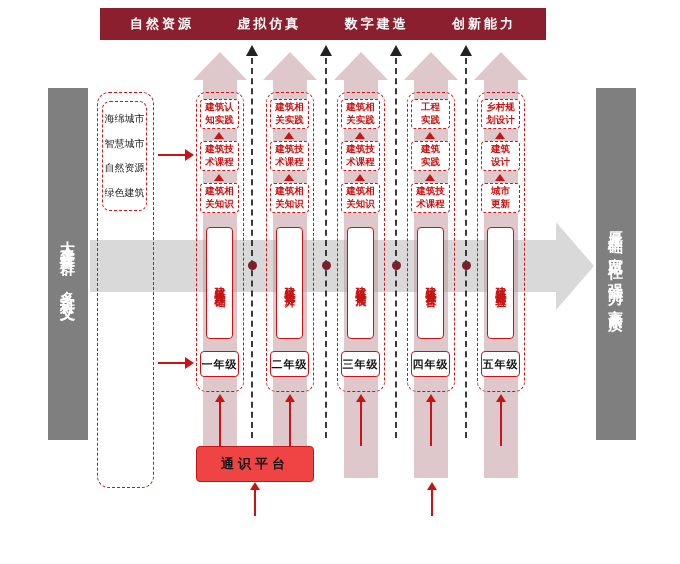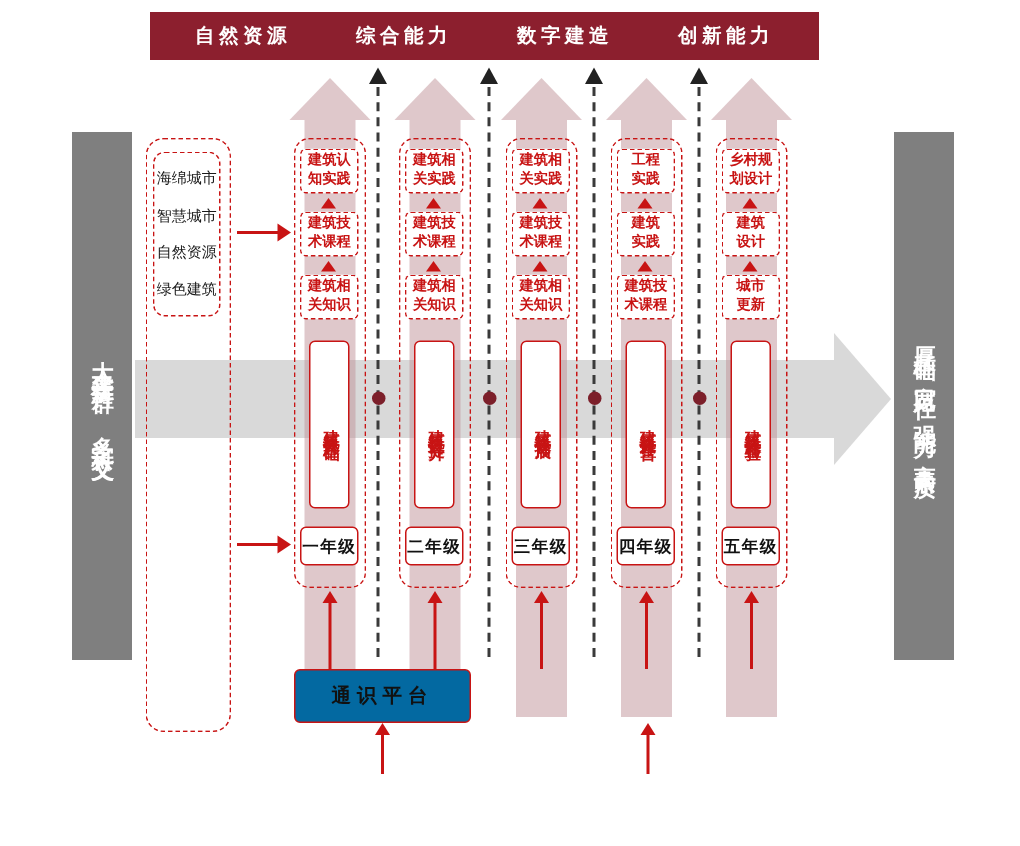--- a/index.html
+++ b/index.html
@@ -57,21 +57,21 @@
   .a1{top:39px}.a2{top:81px}
   .core{position:absolute;left:9px;top:134px;width:27px;height:112px;border:1.6px solid var(--red);
         border-radius:4px;background:#fff;display:flex;align-items:center;justify-content:center;box-sizing:border-box;}
   .vtext{writing-mode:vertical-rl;text-orientation:upright;color:var(--red);font-weight:bold;
          font-size:11px;letter-spacing:2px;line-height:1;}
   .year{position:absolute;left:3px;top:258px;width:39px;height:26px;border:1.6px solid var(--red);border-radius:4px;
         background:#fff;color:#111;font-weight:bold;font-size:11px;letter-spacing:1px;display:flex;
         align-items:center;justify-content:center;box-sizing:border-box;}
 
   
-  .platform{position:absolute;top:446px;height:36px;border:1.8px solid var(--red);border-radius:4px;background:#0369a1;
+  .platform{position:absolute;top:446px;height:36px;border:1.8px solid var(--red);border-radius:4px;background:#ef4444;
             color:#111;font-weight:bold;font-size:13px;letter-spacing:4px;display:flex;align-items:center;
             justify-content:center;box-sizing:border-box;}
 
   
   .vline{position:absolute;width:0;border-left:2px solid var(--red);}
   .vhead{position:absolute;width:0;height:0;border-left:5px solid transparent;
          border-right:5px solid transparent;border-bottom:8px solid var(--red);}
   .hline{position:absolute;height:0;border-top:2px solid var(--red);}
   .hhead{position:absolute;width:0;height:0;border-top:6px solid transparent;
          border-bottom:6px solid transparent;border-left:9px solid var(--red);}
@@ -224,19 +224,19 @@
   </div>
   <div class="side-bar side-right">
     <span class="vphrase">厚基础</span>
     <span class="vphrase">宽口径</span>
     <span class="vphrase">强能力</span>
     <span class="vphrase">高素质</span>
   </div>
 
   <div class="bar top-bar">
     <span>自然资源</span>
-    <span>综合能力</span>
+    <span>虚拟仿真</span>
     <span>数字建造</span>
     <span>创新能力</span>
   </div>
 
 
 </div>
 
 </body></html>

